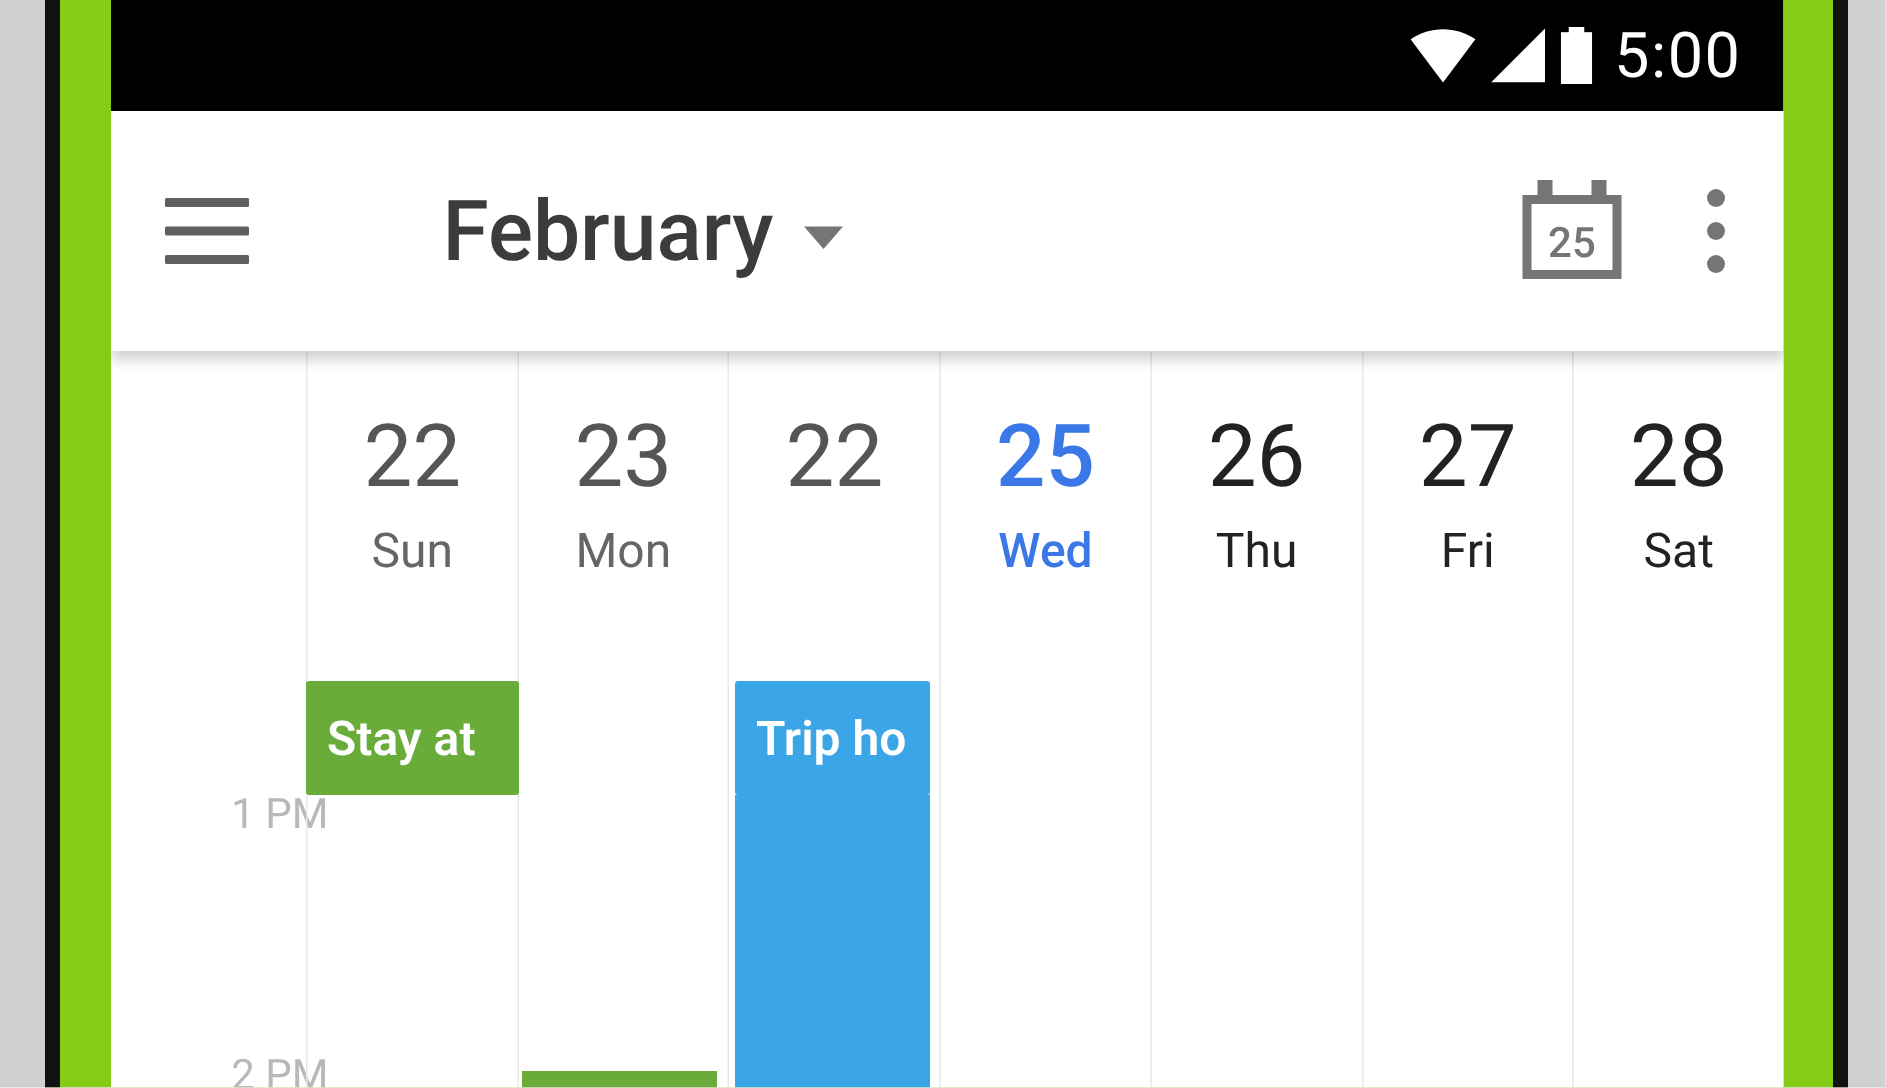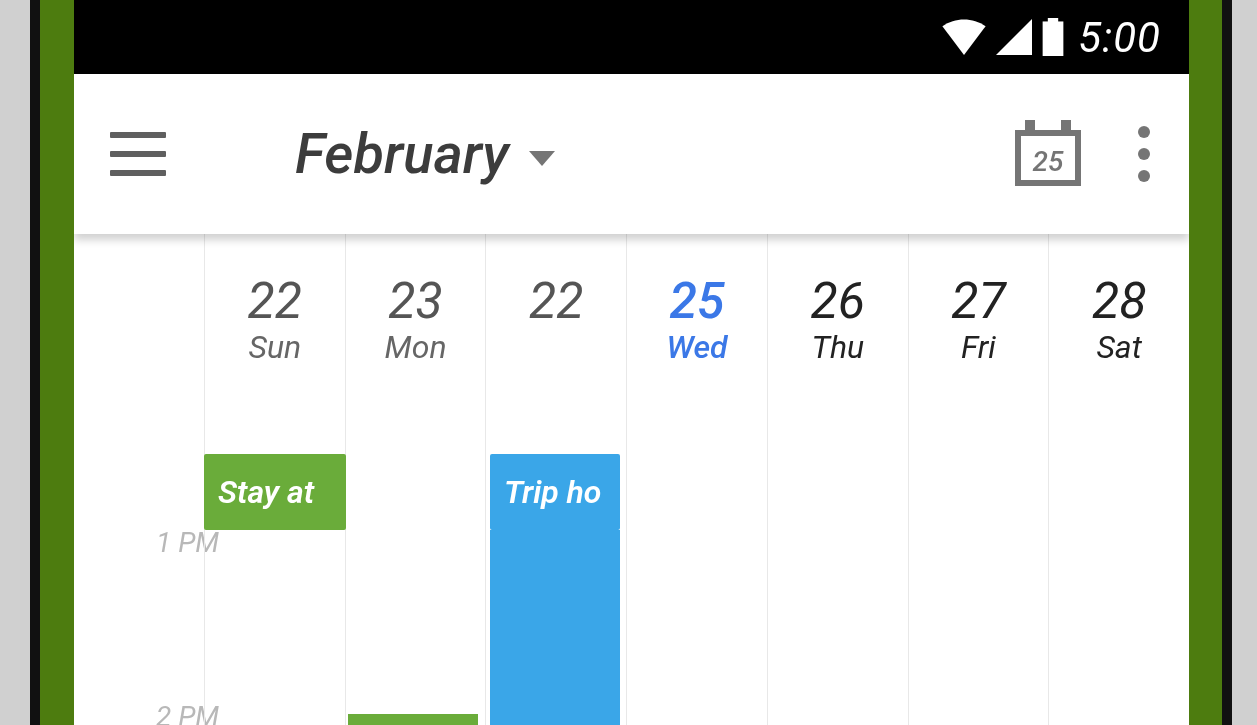--- a/index.html
+++ b/index.html
@@ -10,24 +10,23 @@
     height: 725px;
     overflow: hidden;
     position: relative;
   }
   .device-frame {
     position: absolute;
     left: 30px;
     top: 0;
     width: 1202px;
     height: 725px;
-    background: #4d7c0f;
+    background: #84cc16;
     border-left: 10px solid #111;
     border-right: 10px solid #111;
-    font-style: italic;
   }
   .screen {
     position: absolute;
     left: 34px;
     top: 0;
     width: 1115px;
     height: 725px;
     background: #fff;
     overflow: hidden;
   }
@@ -139,29 +138,29 @@
     flex:1 1 0;
     border-left:1px solid #e8e8e8;
     position:relative;
   }
   .day-header {
     padding-top:42px;
     text-align:center;
     cursor:pointer;
   }
   .day-num {
-    font-size:50px;
+    font-size:58px;
     font-weight:400;
     color:#555;
     line-height:1;
   }
   .day-name {
     font-size:32px;
     color:#666;
-    margin-top:2px;
+    margin-top:14px;
   }
   .day-col.today .day-num,
   .day-col.today .day-name { color:#3b78e7; font-weight:500; }
   .day-col.weekend .day-num,
   .day-col.weekend .day-name { color:#222; }
   .allday-row {
     position:absolute;
     top:220px; left:0; right:0; height:80px;
   }
   .event-chip {

